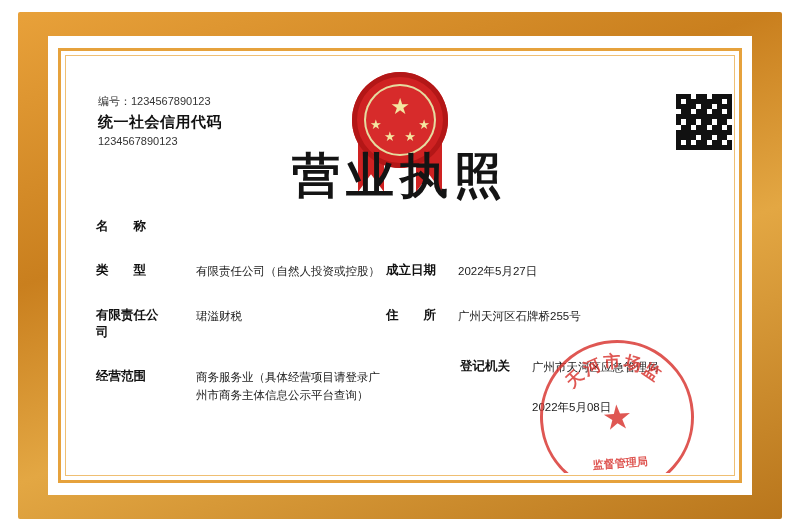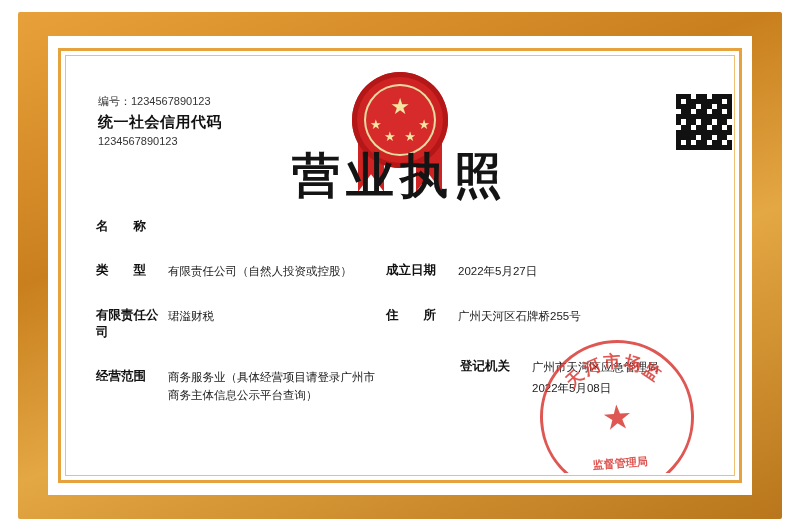--- a/index.html
+++ b/index.html
@@ -180,21 +180,21 @@
     top: 160px;
   }
   .row {
     display: flex;
     margin-bottom: 27px;
   }
   .col {
     display: flex;
     align-items: flex-start;
   }
-  .col.left { width: 290px; }
+  .col.left { width: 290px; gap: 28px; }
   .col.right { flex: 1; }
   .lbl {
     font-size: 12.5px;
     font-weight: bold;
     color: #111;
     width: 72px;
     flex: none;
     letter-spacing: 0px;
   }
   .val {
@@ -209,21 +209,21 @@
   .registry {
     position: absolute;
     right: 22px;
     top: 300px;
     width: 250px;
     text-align: left;
   }
   .reg-line {
     display: flex;
     align-items: flex-end;
-    margin-bottom: 6px;
+    margin-bottom: 25px;
   }
   .reg-lbl {
     font-size: 12.5px;
     font-weight: bold;
     color: #111;
     width: 72px;
     flex: none;
   }
   .reg-val {
     font-size: 11.5px;

